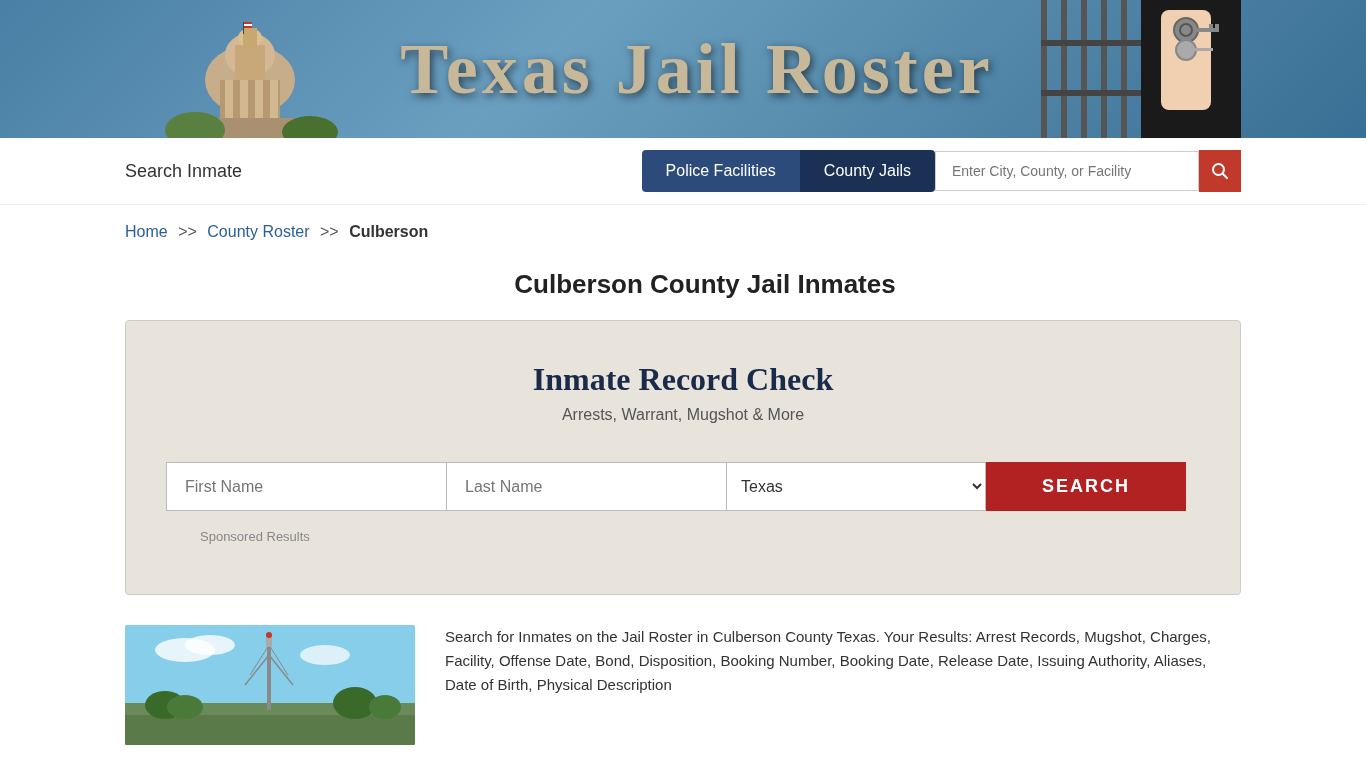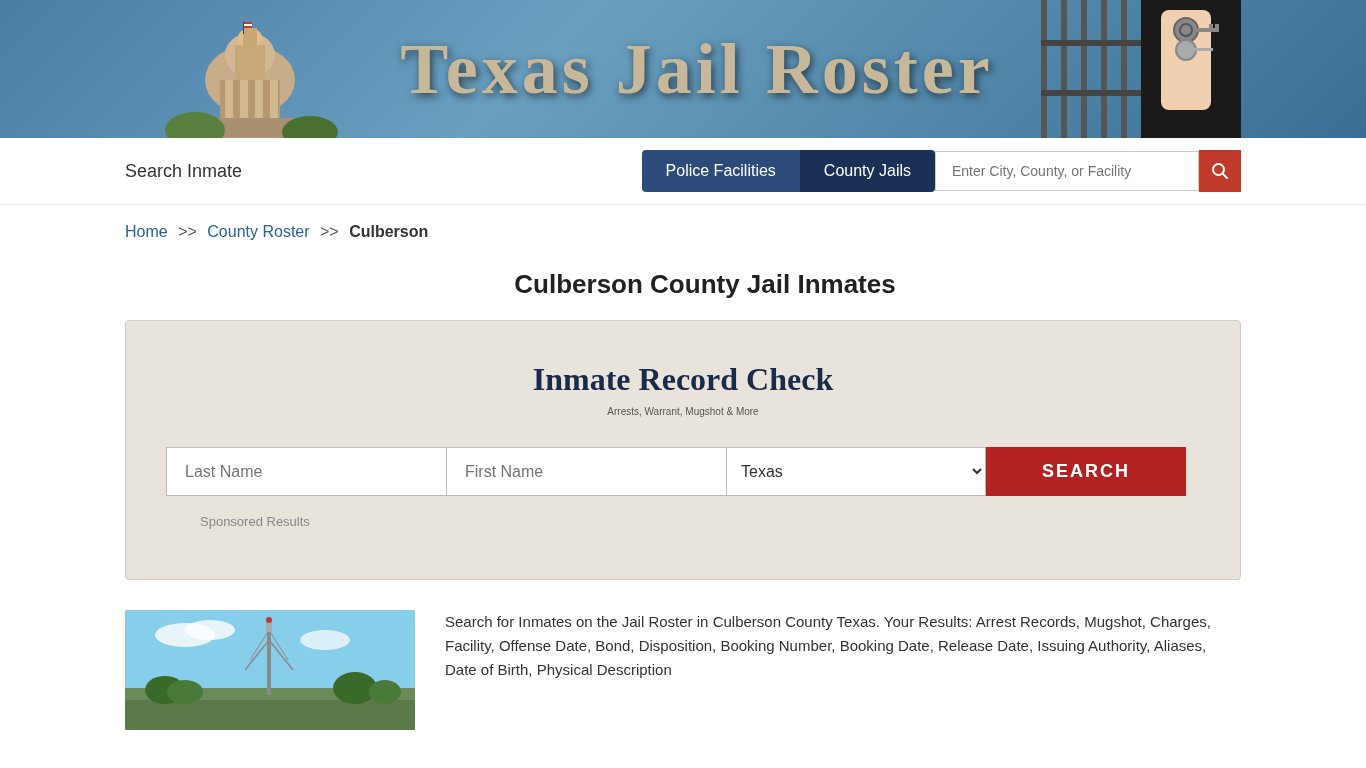--- a/index.html
+++ b/index.html
@@ -107,23 +107,23 @@
       text-align: center;
     }
     .record-check-box h2 {
       font-size: 32px;
       color: #1a2a4a;
       margin-bottom: 8px;
       font-family: Liberation Serif, serif;
       font-weight: bold;
     }
     .record-check-box .subtitle {
-      font-size: 10px;
+      font-size: 16px;
       color: #555;
-      margin-bottom: 30px;
+      margin-bottom: 38px;
       font-family: Arial, sans-serif;
     }
     .search-row {
       display: flex;
       gap: 0;
       justify-content: flex-start;
       margin-top: 10px;
     }
     .search-row input[type="text"] {
       border: 1px solid #bbb;
@@ -287,22 +287,22 @@
 </div>
 
 <div class="page-title-area">
   <h1>Culberson County Jail Inmates</h1>
 </div>
 
 <div class="record-check-box">
   <h2>Inmate Record Check</h2>
   <div class="subtitle">Arrests, Warrant, Mugshot &amp; More</div>
   <div class="search-row">
+    <input type="text" style="max-width: 280px;" placeholder="First Name">
     <input type="text" style="max-width: 280px;" placeholder="Last Name">
-    <input type="text" style="max-width: 280px;" placeholder="First Name">
     <select id="state-select"><option value="Alabama">Alabama</option><option value="Alaska">Alaska</option><option value="Arizona">Arizona</option><option value="Arkansas">Arkansas</option><option value="California">California</option><option value="Colorado">Colorado</option><option value="Connecticut">Connecticut</option><option value="Delaware">Delaware</option><option value="Florida">Florida</option><option value="Georgia">Georgia</option><option value="Hawaii">Hawaii</option><option value="Idaho">Idaho</option><option value="Illinois">Illinois</option><option value="Indiana">Indiana</option><option value="Iowa">Iowa</option><option value="Kansas">Kansas</option><option value="Kentucky">Kentucky</option><option value="Louisiana">Louisiana</option><option value="Maine">Maine</option><option value="Maryland">Maryland</option><option value="Massachusetts">Massachusetts</option><option value="Michigan">Michigan</option><option value="Minnesota">Minnesota</option><option value="Mississippi">Mississippi</option><option value="Missouri">Missouri</option><option value="Montana">Montana</option><option value="Nebraska">Nebraska</option><option value="Nevada">Nevada</option><option value="New Hampshire">New Hampshire</option><option value="New Jersey">New Jersey</option><option value="New Mexico">New Mexico</option><option value="New York">New York</option><option value="North Carolina">North Carolina</option><option value="North Dakota">North Dakota</option><option value="Ohio">Ohio</option><option value="Oklahoma">Oklahoma</option><option value="Oregon">Oregon</option><option value="Pennsylvania">Pennsylvania</option><option value="Rhode Island">Rhode Island</option><option value="South Carolina">South Carolina</option><option value="South Dakota">South Dakota</option><option value="Tennessee">Tennessee</option><option value="Texas" selected="">Texas</option><option value="Utah">Utah</option><option value="Vermont">Vermont</option><option value="Virginia">Virginia</option><option value="Washington">Washington</option><option value="West Virginia">West Virginia</option><option value="Wisconsin">Wisconsin</option><option value="Wyoming">Wyoming</option></select>
     <button class="search-btn">SEARCH</button>
   </div>
   <div class="sponsored">Sponsored Results</div>
 </div>
 
 <div class="bottom-section">
   <div class="bottom-image">
     <svg width="290" height="120" viewBox="0 0 290 120">
 

